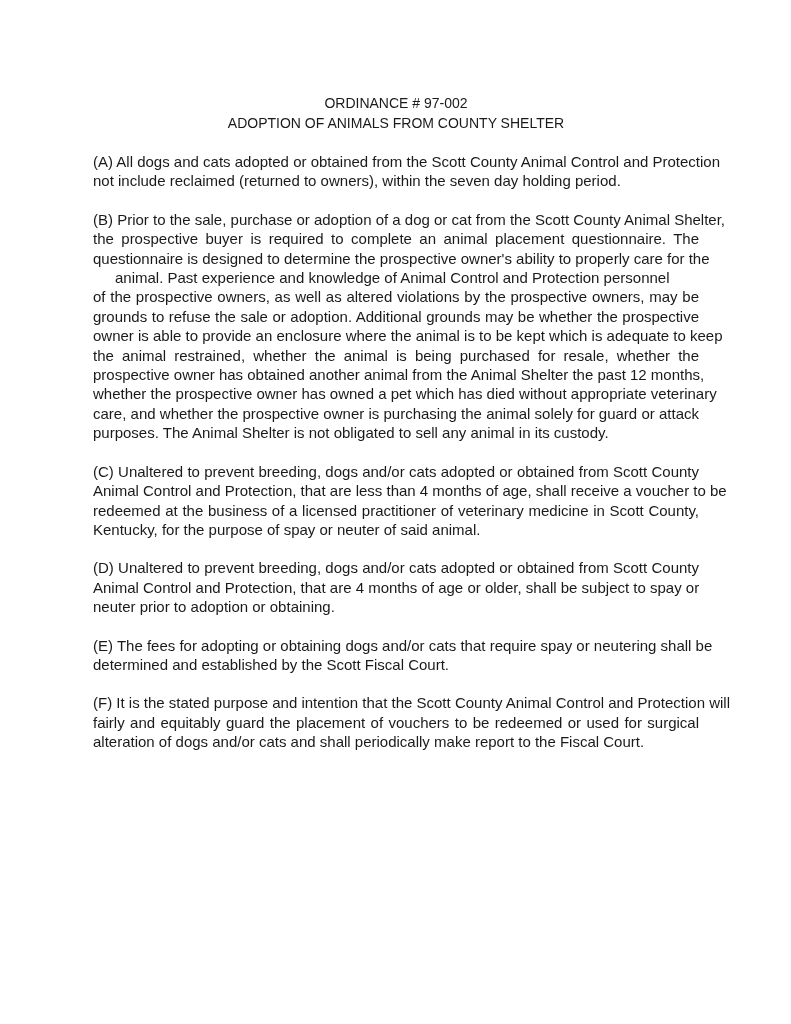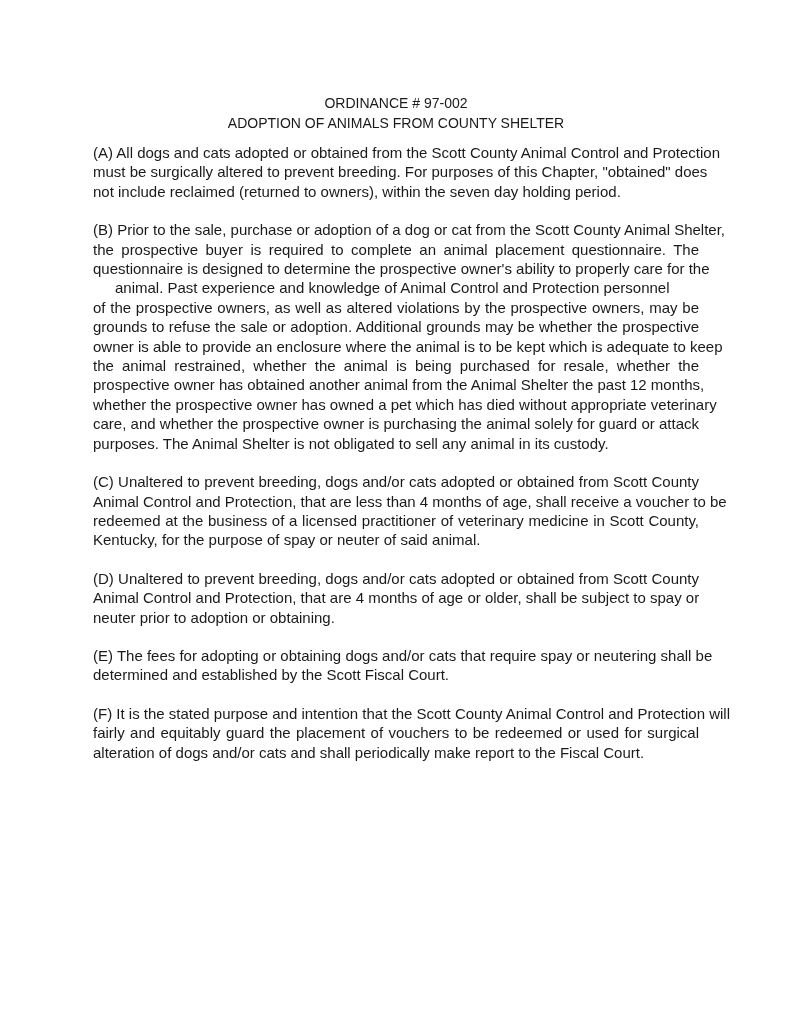--- a/index.html
+++ b/index.html
@@ -18,21 +18,21 @@
   .page {
     position: absolute;
     left: 93px;
     top: 93px;
     width: 606px;
   }
   .title-block {
     text-align: center;
     font-size: 14px;
     line-height: 20px;
-    margin-bottom: 10px;
+    margin-bottom: 19px;
   }
   .title-line {
     display: block;
   }
   .para {
     font-size: 15px;
     line-height: 19.4px;
     text-align: justify;
     margin: 0 0 19px 0;
   }
@@ -55,21 +55,20 @@
 
 <div class="page">
 
   <div class="title-block">
     <span class="title-line">ORDINANCE # 97-002</span>
     <span class="title-line">ADOPTION OF ANIMALS FROM COUNTY SHELTER</span>
   </div>
 
   <p class="para">
     <span class="line">(A) All dogs and cats adopted or obtained from the Scott County Animal Control and Protection</span>
-    <span class="line">must be surgically altered to prevent breeding. For purposes of this Chapter, "obtained" does</span>
     <span class="line last">not include reclaimed (returned to owners), within the seven day holding period.</span>
   </p>
 
   <p class="para">
     <span class="line">(B) Prior to the sale, purchase or adoption of a dog or cat from the Scott County Animal Shelter,</span>
     <span class="line">the prospective buyer is required to complete an animal placement questionnaire. The</span>
     <span class="line">questionnaire is designed to determine the prospective owner's ability to properly care for the</span>
     <span class="line break">animal. Past experience and knowledge of Animal Control and Protection personnel</span>
     <span class="line">of the prospective owners, as well as altered violations by the prospective owners, may be</span>
     <span class="line">grounds to refuse the sale or adoption. Additional grounds may be whether the prospective</span>

